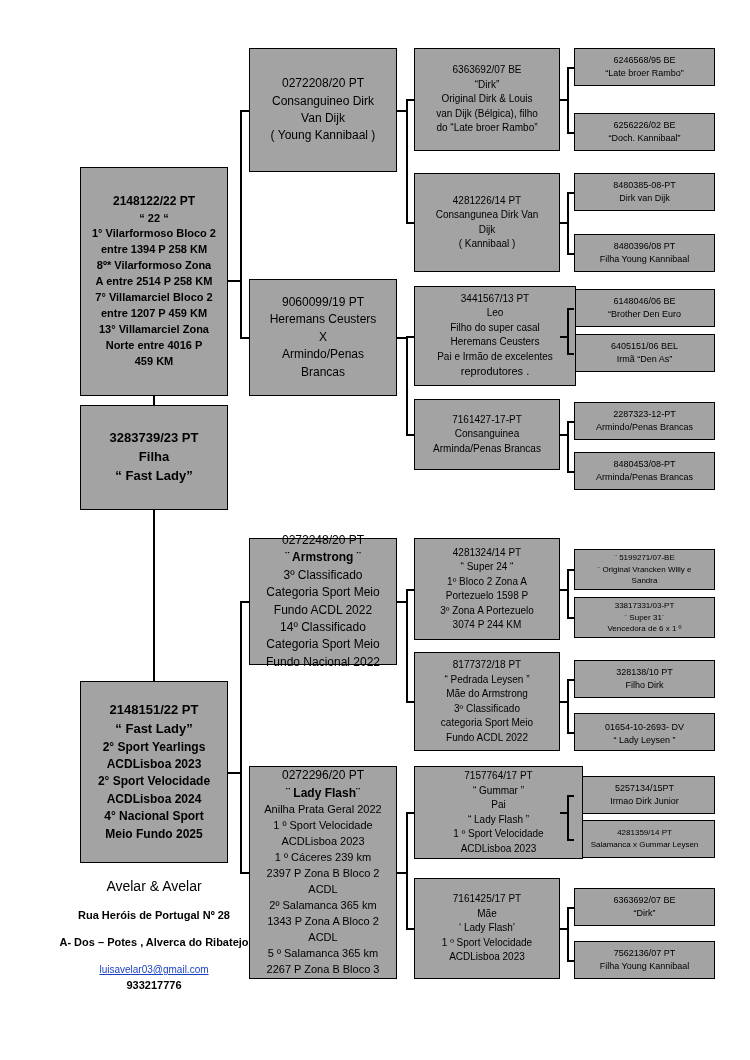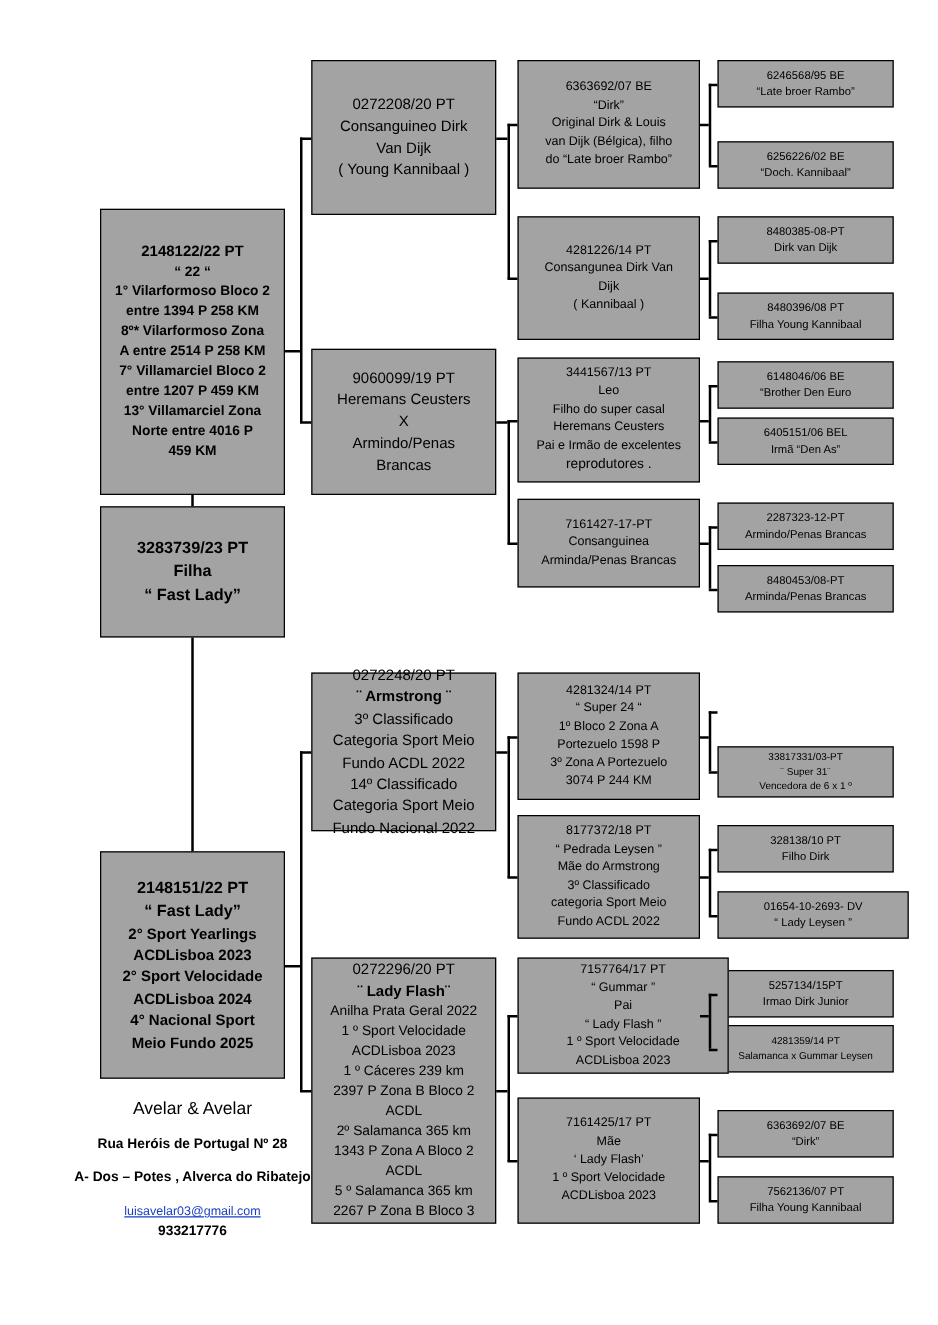--- a/index.html
+++ b/index.html
@@ -89,30 +89,35 @@
     <span class="ln">Irmã   “Den As”</span>
   </div>
   <div class="box f9" style="left:574px; top:402px; width:141px; height:38px;">
     <span class="ln">2287323-12-PT</span>
     <span class="ln">Armindo/Penas Brancas</span>
   </div>
   <div class="box f9" style="left:574px; top:452px; width:141px; height:38px;">
     <span class="ln">8480453/08-PT</span>
     <span class="ln">Arminda/Penas Brancas</span>
   </div>
+  <div class="box f8" style="left:574px; top:549px; width:141px; height:41px;">
+    <span class="ln">¨ 5199271/07-BE</span>
+    <span class="ln">¨ Original Vrancken Willy e</span>
+    <span class="ln">Sandra</span>
+  </div>
   <div class="box f8" style="left:574px; top:597px; width:141px; height:41px;">
     <span class="ln">33817331/03-PT</span>
     <span class="ln">¨ Super 31¨</span>
     <span class="ln">Vencedora de 6 x 1 º</span>
   </div>
   <div class="box f9" style="left:574px; top:660px; width:141px; height:38px;">
     <span class="ln">328138/10 PT</span>
     <span class="ln">Filho Dirk</span>
   </div>
-  <div class="box f9" style="left:574px; top:713px; width:153px; height:38px;">
+  <div class="box f9" style="left:574px; top:713px; width:141px; height:38px;justify-content:flex-end;">
     <span class="ln">01654-10-2693- DV</span>
     <span class="ln">“ Lady Leysen ”</span>
   </div>
   <div class="box f9" style="left:574px; top:776px; width:141px; height:38px;">
     <span class="ln">5257134/15PT</span>
     <span class="ln">Irmao Dirk Junior</span>
   </div>
   <div class="box f8" style="left:574px; top:820px; width:141px; height:38px;">
     <span class="ln">4281359/14 PT</span>
     <span class="ln">Salamanca x Gummar Leysen</span>
@@ -133,21 +138,21 @@
     <span class="ln">van Dijk (Bélgica), filho</span>
     <span class="ln">do “Late broer Rambo”</span>
   </div>
   <div class="box f10" style="left:414px; top:173px; width:146px; height:99px;">
     <span class="ln">4281226/14 PT</span>
     <span class="ln"></span>
     <span class="ln">Consangunea Dirk Van</span>
     <span class="ln">Dijk</span>
     <span class="ln">( Kannibaal )</span>
   </div>
-  <div class="box f10" style="left:414px; top:286px; width:146px; height:100px;">
+  <div class="box f10" style="left:414px; top:286px; width:162px; height:100px;">
     <span class="ln">3441567/13 PT</span>
     <span class="ln">Leo</span>
     <span class="ln">Filho do super casal</span>
     <span class="ln">Heremans Ceusters</span>
     <span class="ln">Pai e Irmão de excelentes</span>
     <span class="ln f11">reprodutores .</span>
   </div>
   <div class="box f10" style="left:414px; top:399px; width:146px; height:71px;">
     <span class="ln">7161427-17-PT</span>
     <span class="ln"></span>

